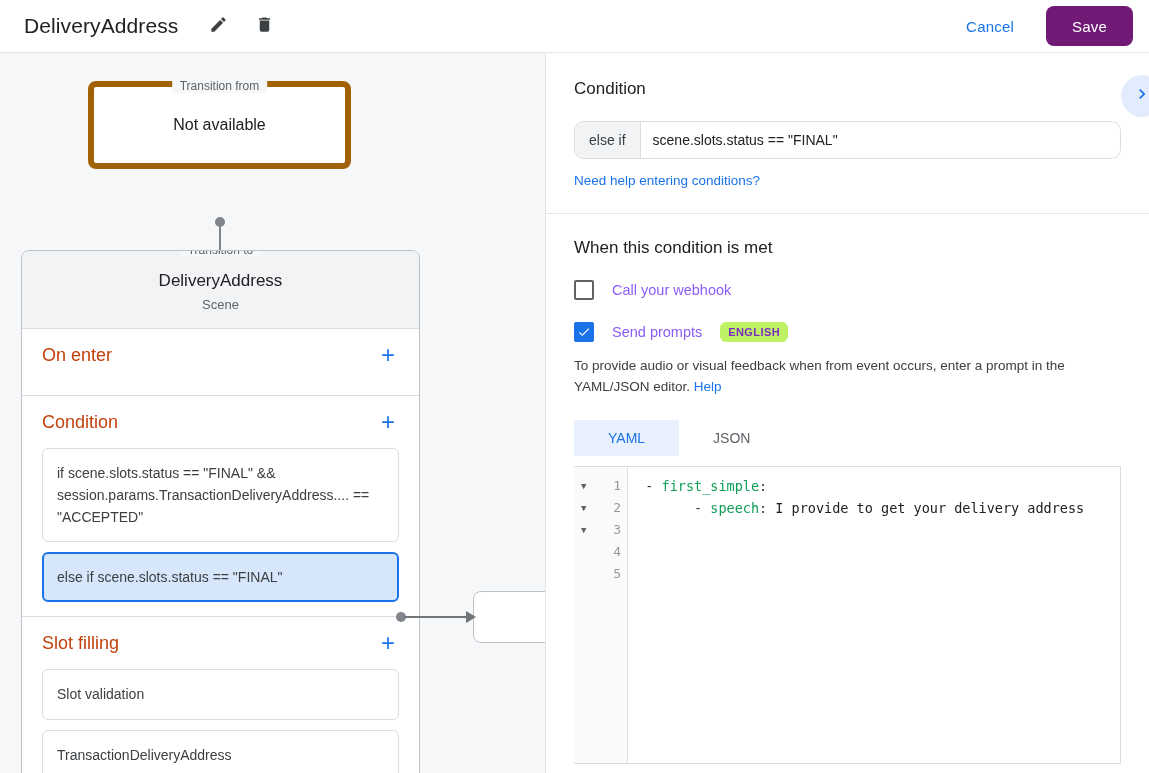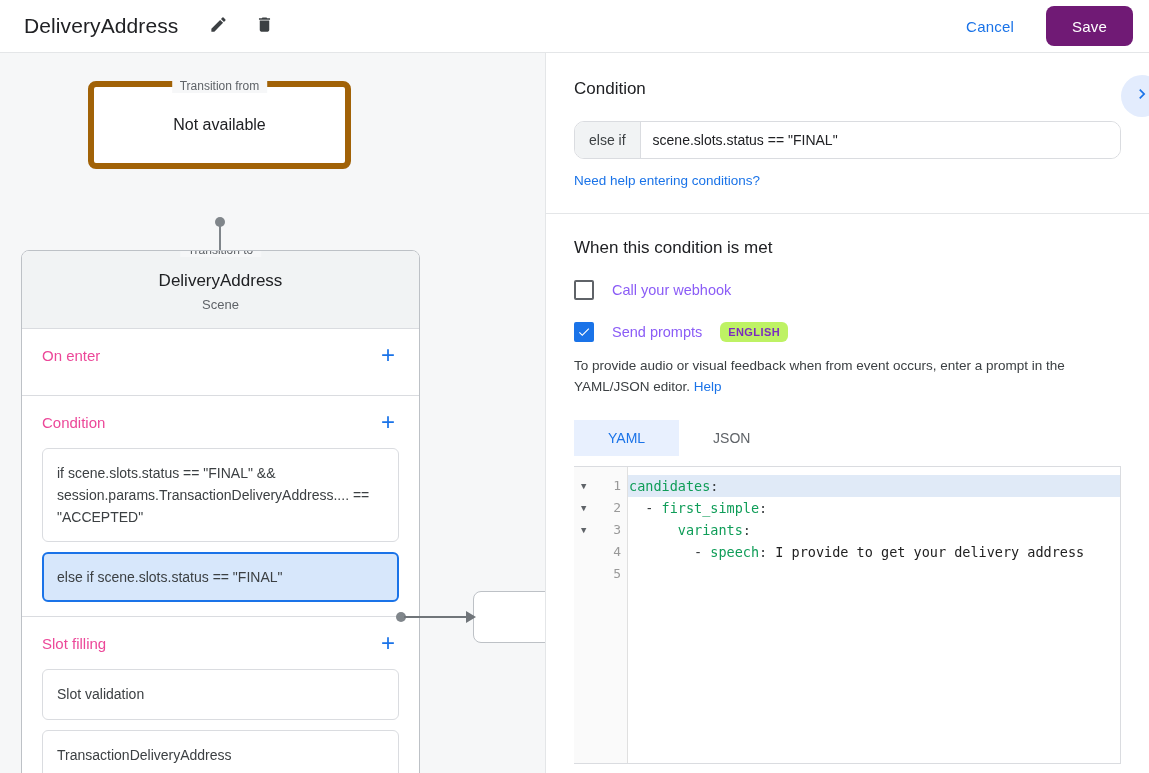--- a/index.html
+++ b/index.html
@@ -87,21 +87,21 @@
   }
   .scene-head .name { font-size: 17px; color: #202124; }
   .scene-head .kind { font-size: 13px; color: #5f6368; margin-top: 6px; }
 
   .section { border-bottom: 1px solid #dadce0; padding: 0 20px 14px; }
   .section.last { border-bottom: none; }
   .section-head {
     display: flex; align-items: center; justify-content: space-between;
     height: 52px;
   }
-  .section-title { font-size: 15px; color: #ec4899; }
+  .section-title { font-size: 18px; color: #c2410c; }
   .plus {
     color: #1a73e8; font-size: 24px; line-height: 1; cursor: pointer;
     font-weight: 300; padding: 2px 4px;
   }
   .chip {
     border: 1px solid #dadce0; border-radius: 6px; background: #fff;
     padding: 13px 14px; font-size: 14px; color: #3c4043;
     line-height: 1.58; margin-bottom: 10px;
   }
   .chip.selected {
@@ -355,22 +355,20 @@
               <span>3</span>
             </div>
           <div class="gutter-row">
               <span>4</span>
             </div>
           <div class="gutter-row">
               <span>5</span>
             </div>
         </div>
         <div class="code">
-          <div class="code-line cur"><span class="p"></span><span class="p"></span><span class="k">candidates</span><span class="p">:</span><span class="s"></span></div>
           <div class="code-line"><span class="p">  </span><span class="p">- </span><span class="k">first_simple</span><span class="p">:</span><span class="s"></span></div>
-          <div class="code-line"><span class="p">      </span><span class="p"></span><span class="k">variants</span><span class="p">:</span><span class="s"></span></div>
           <div class="code-line"><span class="p">        </span><span class="p">- </span><span class="k">speech</span><span class="p">: </span><span class="s">I provide to get your delivery address</span></div>
           <div class="code-line"><span class="s"></span></div>
         </div>
       </div>
     </div>
   </div>
 </div>
 
 </body></html>

